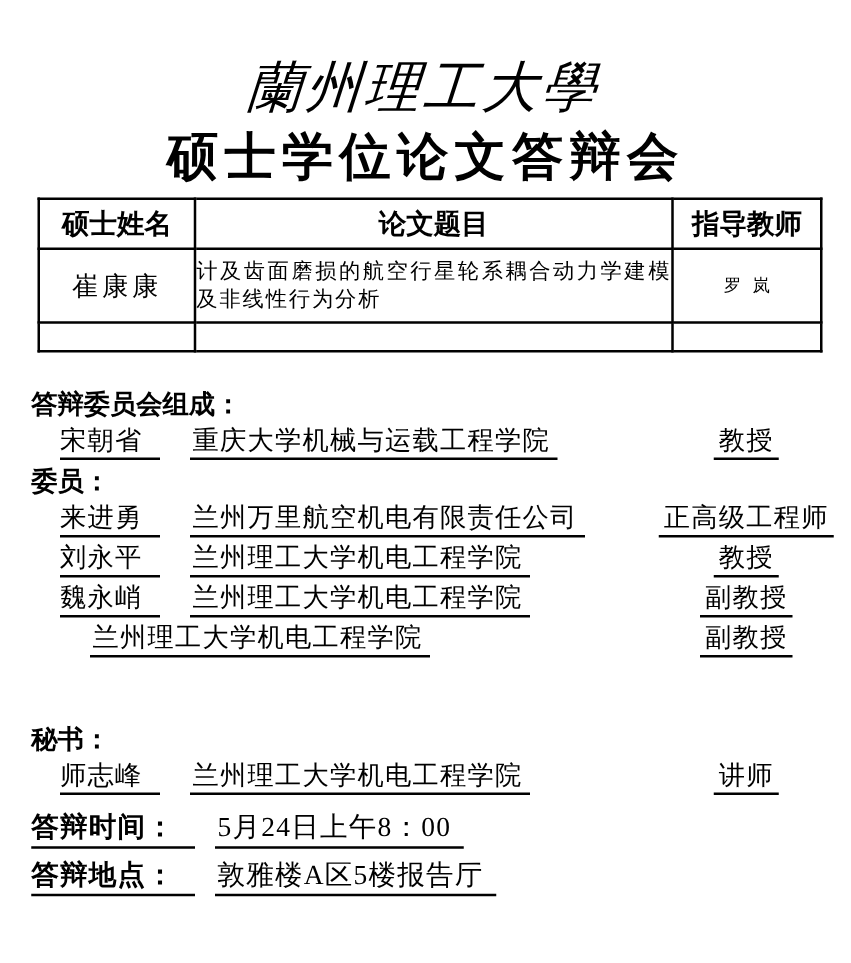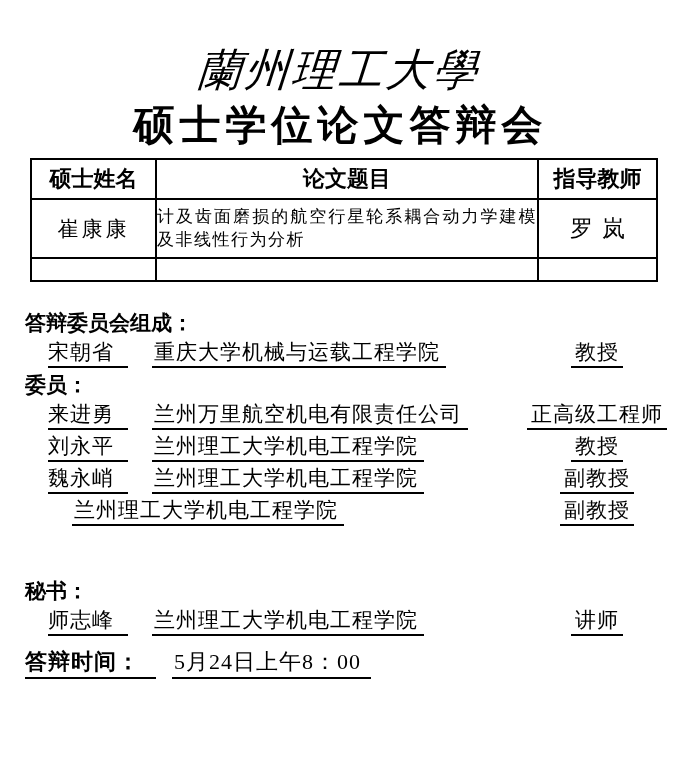--- a/index.html
+++ b/index.html
@@ -66,21 +66,21 @@
     height: 57px;
     font-size: 17px;
     line-height: 1.32;
     text-align: justify;
     text-justify: inter-ideograph;
     letter-spacing: 1.5px;
     padding: 2px 5px;
   }
   td.cell-advisor {
     height: 57px;
-    font-size: 23px;
+    font-size: 14px;
     text-align: center;
     letter-spacing: 9px;
     text-indent: 9px;
     border-radius: 11px;
   }
   tr.empty-row td { height: 21px; }
   
   .section-heading {
     margin: 26px 0 0 25px;
     font-size: 21px;
@@ -225,14 +225,18 @@
     <span class="p-aff">兰州理工大学机电工程学院</span>
     <span class="p-title-box">
         <span class="p-title">讲师</span>
       </span>
   </div>
 
   <div class="footer-row first">
     <span class="f-label">答辩时间：</span>
     <span class="f-value">5月24日上午8：00</span>
   </div>
+  <div class="footer-row">
+    <span class="f-label">答辩地点：</span>
+    <span class="f-value">敦雅楼A区5楼报告厅</span>
+  </div>
 
 </div>
 
 </body></html>

